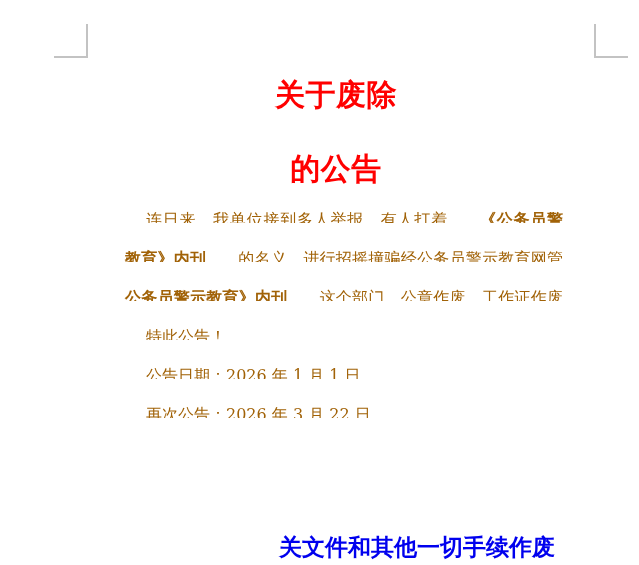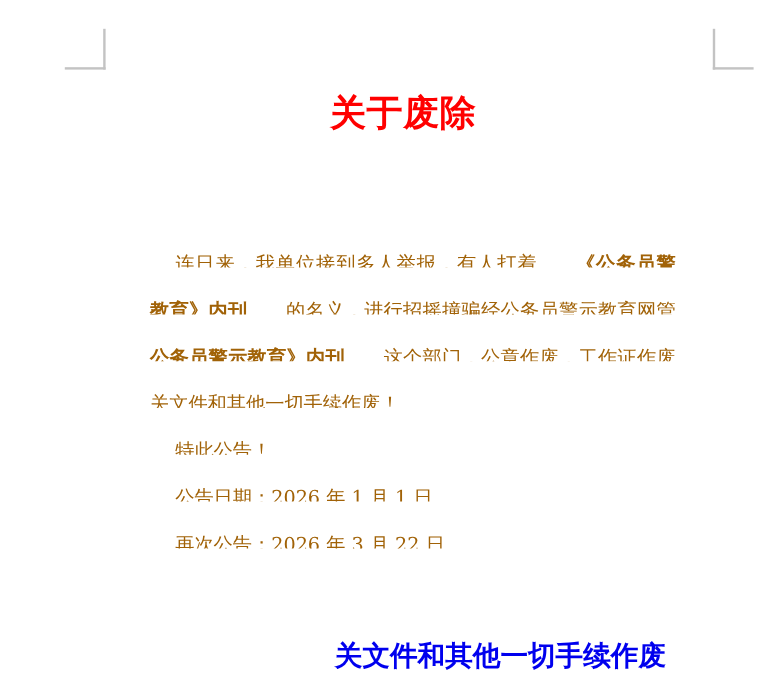--- a/index.html
+++ b/index.html
@@ -68,27 +68,27 @@
 
 <div class="page">
 
   <div class="crop-mark tl"></div>
   <div class="crop-mark tr"></div>
 
   <div class="content">
 
     <header class="title">
       <div class="title-line">关于废除</div>
+      <div class="title-line">的公告</div>
     </header>
 
     <main class="bodytext">
       <div class="line justify indent"><span>连日来，我单位接到多人举报，有人打着</span><span class="bu">《公务员警示</span></div>
       <div class="line justify"><span class="bu">教育》内刊</span><span>的名义，进行招摇撞骗经公务员警示教育网管理</span></div>
       <div class="line justify"><span class="bu">公务员警示教育》内刊</span><span>这个部门，公章作废，工作证作废和相</span></div>
-      <div class="line"><span>关文件和其他一切手续作废！</span></div>
       <div class="line indent"><span>特此公告！</span></div>
       <div class="line indent"><span>公告日期：2026 年 1 月 1 日</span></div>
       <div class="line indent"><span>再次公告：2026 年 3 月 22 日</span></div>
     </main>
 
     <div class="signature">关文件和其他一切手续作废</div>
 
   </div>
 
   <div class="dots">

